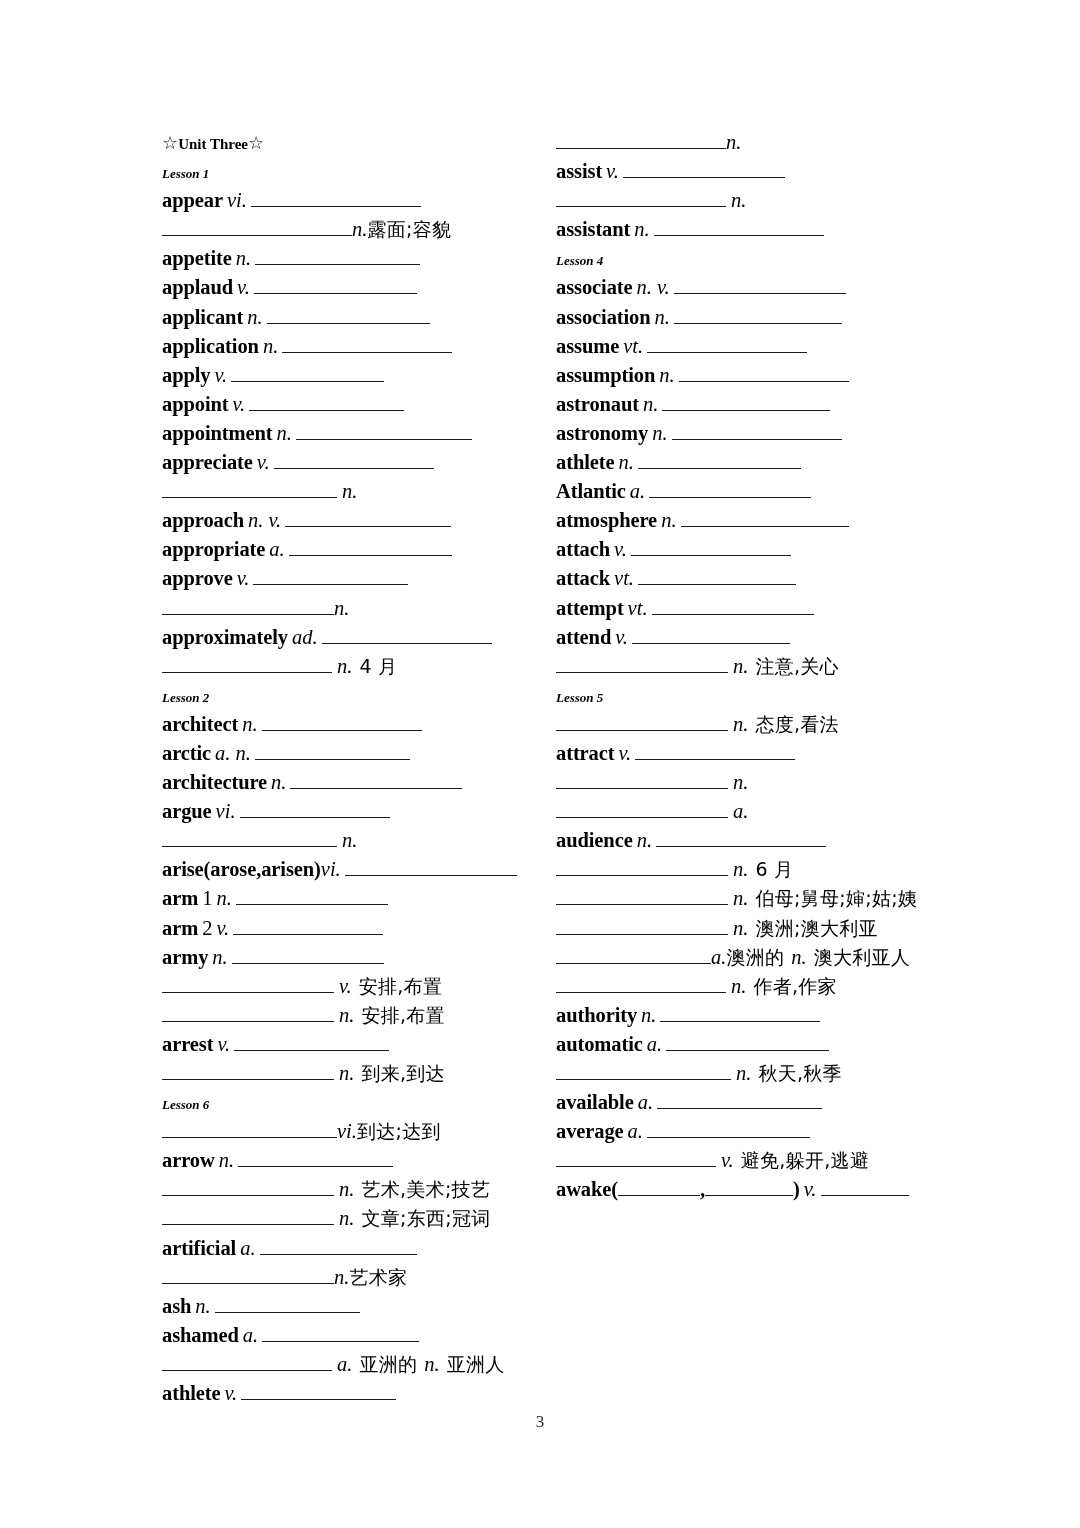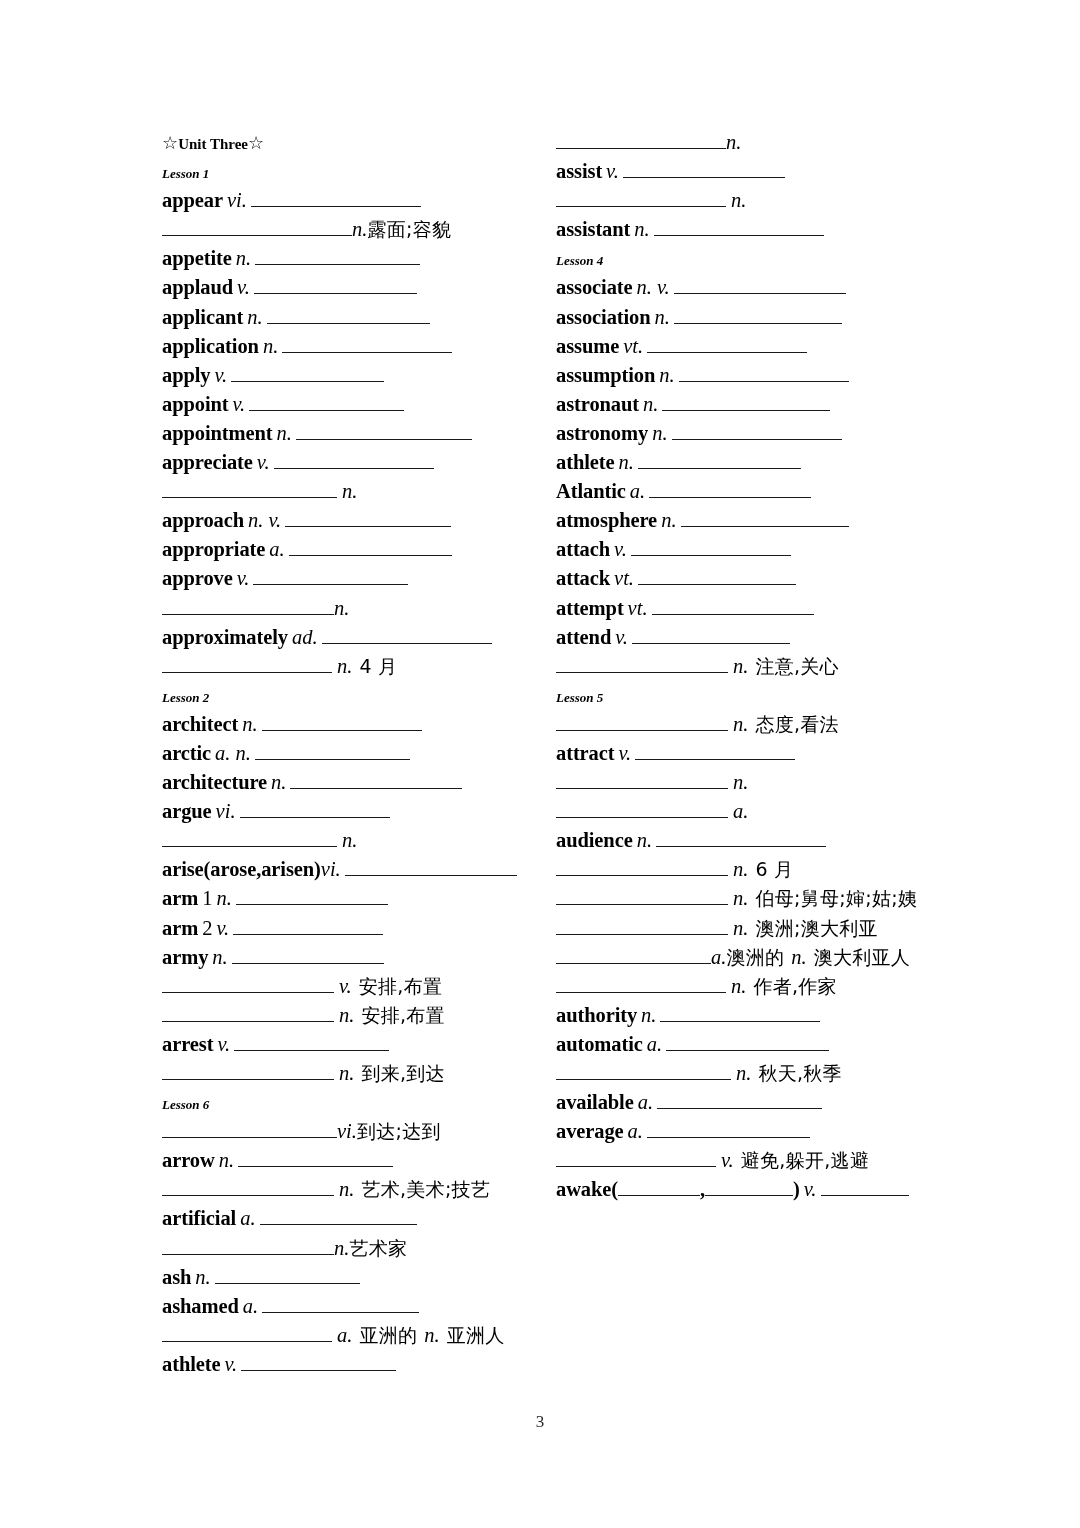--- a/index.html
+++ b/index.html
@@ -126,20 +126,21 @@
       <div class="line"><span class="hw">arm</span><span style="display: inline-block; width: 4px;"></span><span class="num">2</span><span style="display: inline-block; width: 4px;"></span><span class="pos">v.</span><span style="display: inline-block; width: 4px;"></span><span class="blank" style="width: 150px;"></span></div>
       <div class="line"><span class="hw">army</span><span style="display: inline-block; width: 4px;"></span><span class="pos">n.</span><span style="display: inline-block; width: 4px;"></span><span class="blank" style="width: 152px;"></span></div>
       <div class="line"><span class="blank" style="width: 172px;"></span><span style="display: inline-block; width: 5px;"></span><span class="pos">v.</span><span style="display: inline-block; width: 7px;"></span><span class="cn">安排,布置</span></div>
       <div class="line"><span class="blank" style="width: 172px;"></span><span style="display: inline-block; width: 5px;"></span><span class="pos">n.</span><span style="display: inline-block; width: 7px;"></span><span class="cn">安排,布置</span></div>
       <div class="line"><span class="hw">arrest</span><span style="display: inline-block; width: 4px;"></span><span class="pos">v.</span><span style="display: inline-block; width: 4px;"></span><span class="blank" style="width: 155px;"></span></div>
       <div class="line"><span class="blank" style="width: 172px;"></span><span style="display: inline-block; width: 5px;"></span><span class="pos">n.</span><span style="display: inline-block; width: 7px;"></span><span class="cn">到来,到达</span></div>
       <div class="line"><span class="lesson">Lesson 6</span></div>
       <div class="line"><span class="blank" style="width: 175px;"></span><span class="pos">vi.</span><span style="display: inline-block; width: 0px;"></span><span class="cn">到达;达到</span></div>
       <div class="line"><span class="hw">arrow</span><span style="display: inline-block; width: 4px;"></span><span class="pos">n.</span><span style="display: inline-block; width: 4px;"></span><span class="blank" style="width: 155px;"></span></div>
       <div class="line"><span class="blank" style="width: 172px;"></span><span style="display: inline-block; width: 5px;"></span><span class="pos">n.</span><span style="display: inline-block; width: 7px;"></span><span class="cn">艺术,美术;技艺</span></div>
+      <div class="line"><span class="blank" style="width: 172px;"></span><span style="display: inline-block; width: 5px;"></span><span class="pos">n.</span><span style="display: inline-block; width: 7px;"></span><span class="cn">文章;东西;冠词</span></div>
       <div class="line"><span class="hw">artificial</span><span style="display: inline-block; width: 4px;"></span><span class="pos">a.</span><span style="display: inline-block; width: 4px;"></span><span class="blank" style="width: 157px;"></span></div>
       <div class="line"><span class="blank" style="width: 172px;"></span><span class="pos">n.</span><span style="display: inline-block; width: 0px;"></span><span class="cn">艺术家</span></div>
       <div class="line"><span class="hw">ash</span><span style="display: inline-block; width: 4px;"></span><span class="pos">n.</span><span style="display: inline-block; width: 4px;"></span><span class="blank" style="width: 145px;"></span></div>
       <div class="line"><span class="hw">ashamed</span><span style="display: inline-block; width: 4px;"></span><span class="pos">a.</span><span style="display: inline-block; width: 4px;"></span><span class="blank" style="width: 157px;"></span></div>
       <div class="line"><span class="blank" style="width: 170px;"></span><span style="display: inline-block; width: 5px;"></span><span class="pos">a.</span><span style="display: inline-block; width: 7px;"></span><span class="cn">亚洲的</span><span style="display: inline-block; width: 7px;"></span><span class="pos">n.</span><span style="display: inline-block; width: 7px;"></span><span class="cn">亚洲人</span></div>
       <div class="line"><span class="hw">athlete</span><span style="display: inline-block; width: 4px;"></span><span class="pos">v.</span><span style="display: inline-block; width: 4px;"></span><span class="blank" style="width: 155px;"></span></div>
     </div>
   <div class="col" id="col-right">
       <div class="line"><span class="blank" style="width: 170px;"></span><span class="pos">n.</span></div>
       <div class="line"><span class="hw">assist</span><span style="display: inline-block; width: 4px;"></span><span class="pos">v.</span><span style="display: inline-block; width: 4px;"></span><span class="blank" style="width: 162px;"></span></div>

